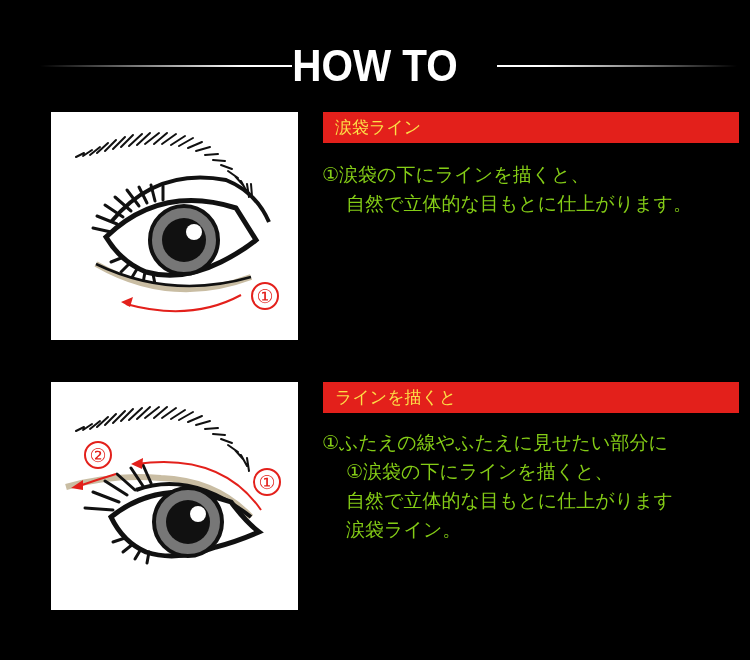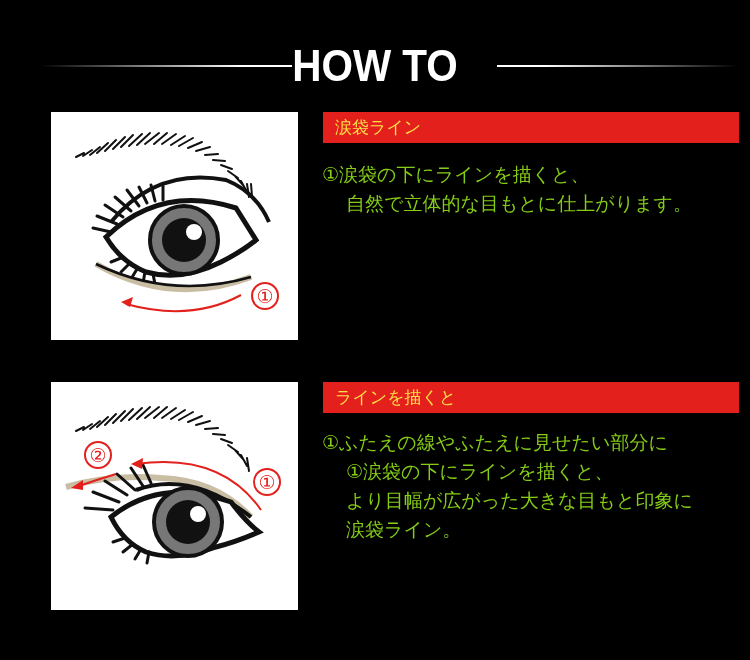--- a/index.html
+++ b/index.html
@@ -85,15 +85,15 @@
     <circle cx="47" cy="73" r="13" fill="none" stroke="#e3201b" stroke-width="2"></circle>
     <text x="47" y="80" text-anchor="middle" font-size="19" fill="#e3201b" font-family="Liberation Sans, sans-serif">②</text>
     <circle cx="216" cy="100" r="13" fill="none" stroke="#e3201b" stroke-width="2"></circle>
     <text x="216" y="107" text-anchor="middle" font-size="19" fill="#e3201b" font-family="Liberation Sans, sans-serif">①</text>
   </svg>
 </div>
 <div class="bar" style="top:382px">ラインを描くと</div>
 <div class="text" style="top:428px">
   <div class="line">①ふたえの線やふたえに見せたい部分に</div>
   <div class="line indent">①涙袋の下にラインを描くと、</div>
-  <div class="line indent">より目幅が広がった大きな目もと印象に</div>
+  <div class="line indent">自然で立体的な目もとに仕上がります</div>
   <div class="line indent">涙袋ライン。</div>
 </div>
 
 </body></html>

